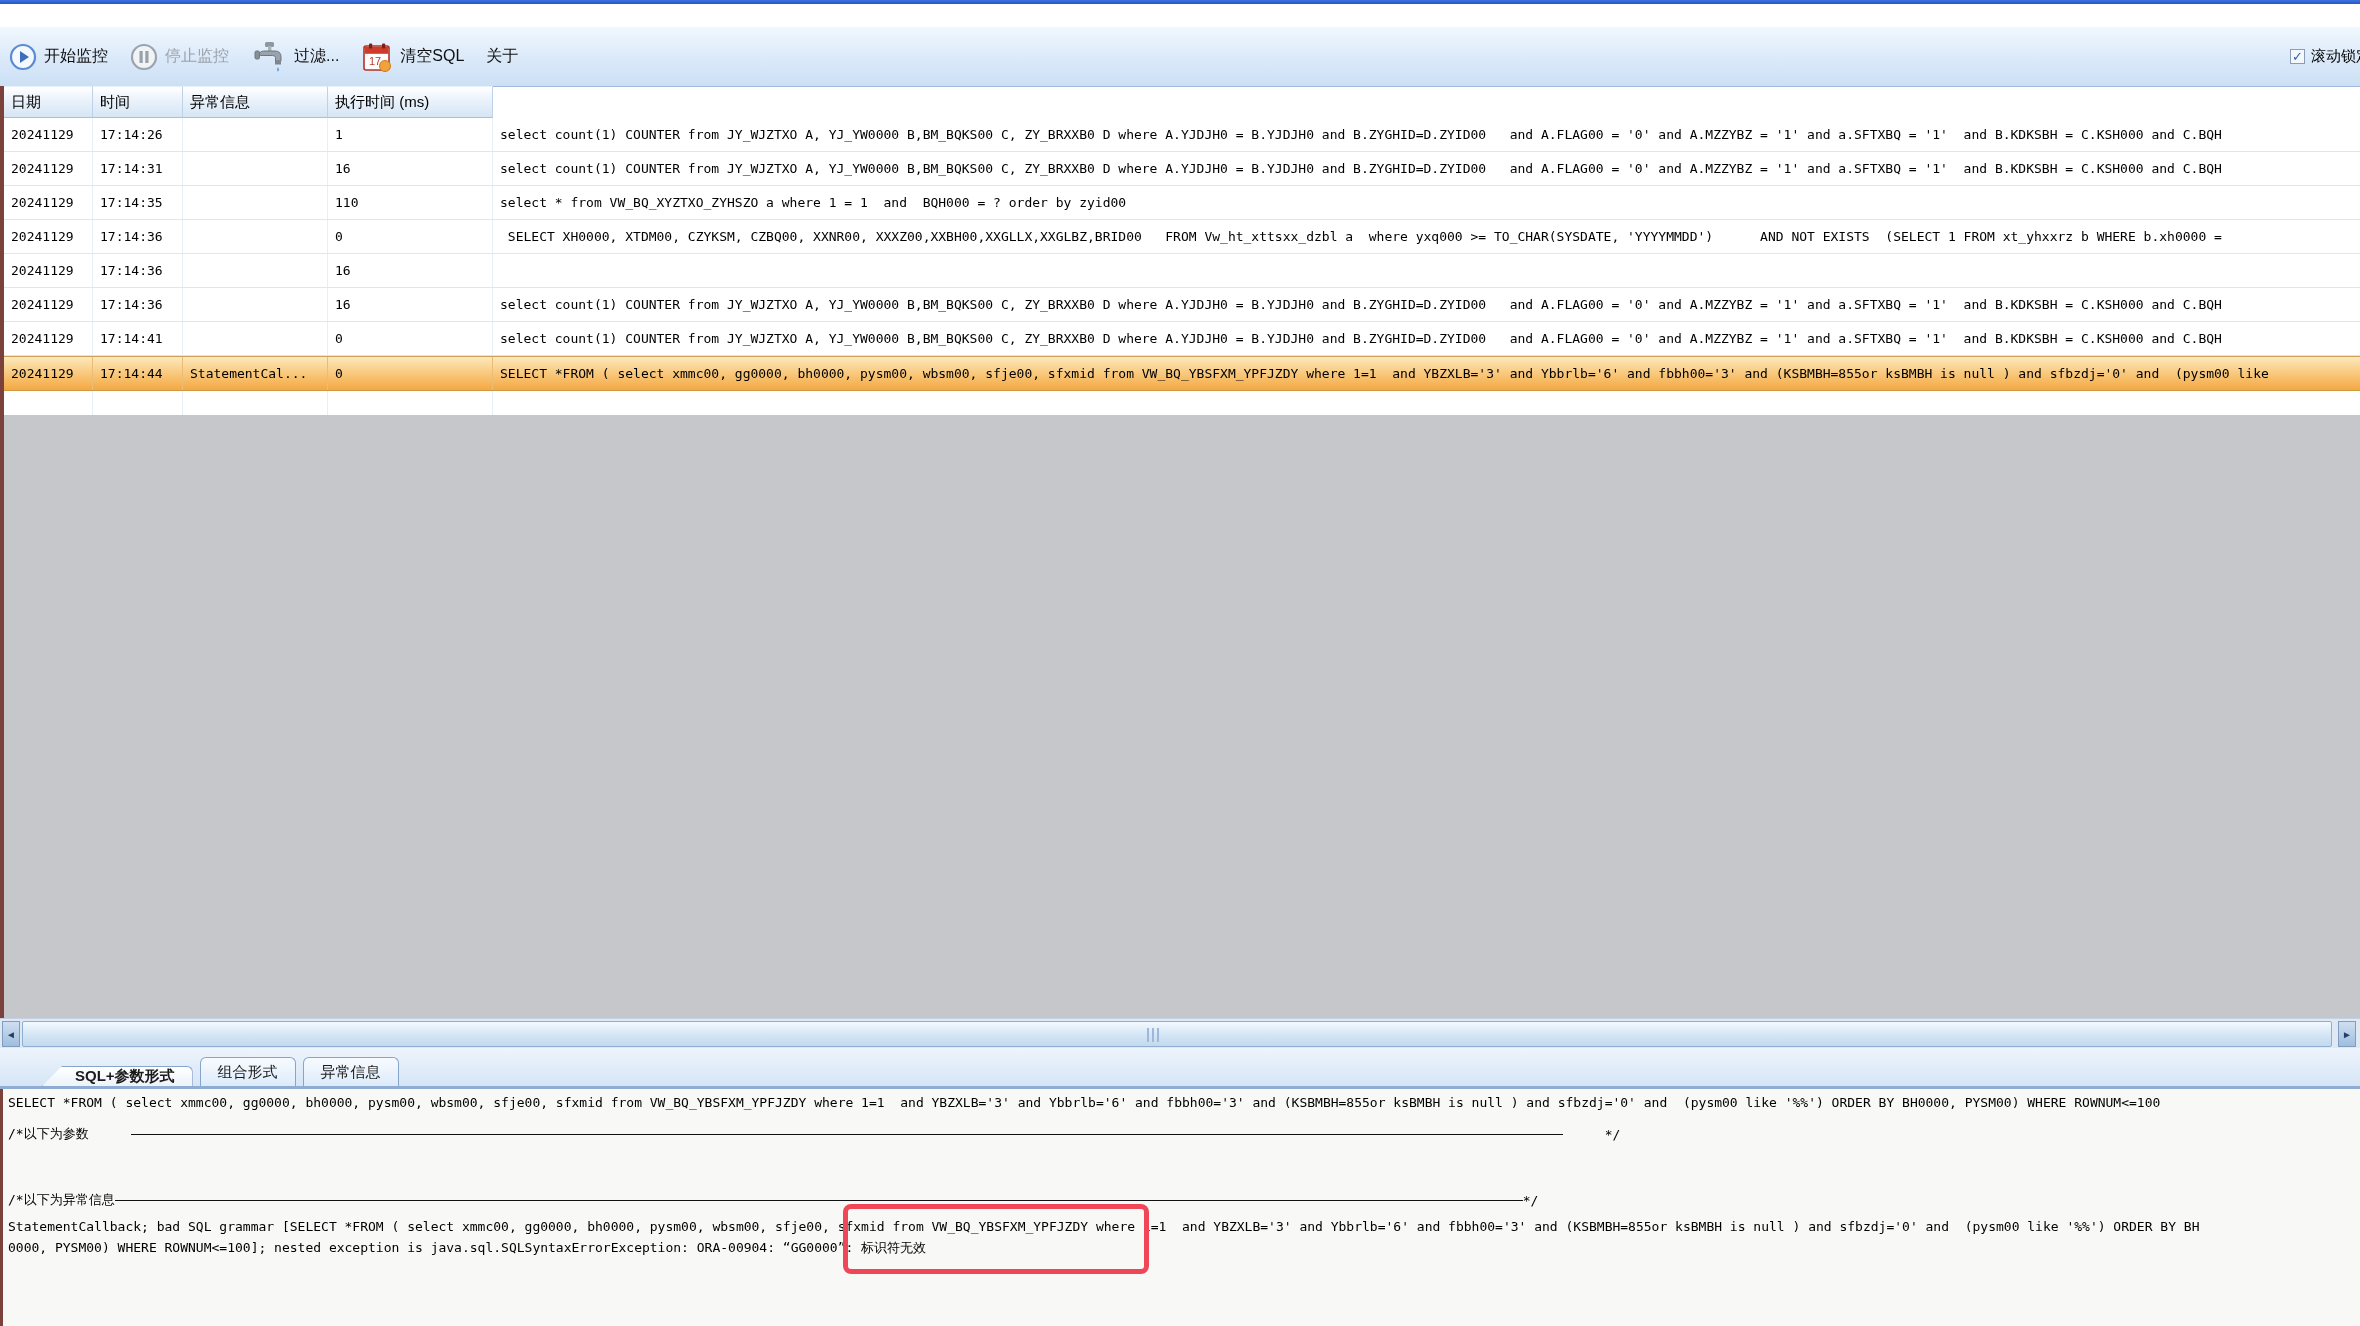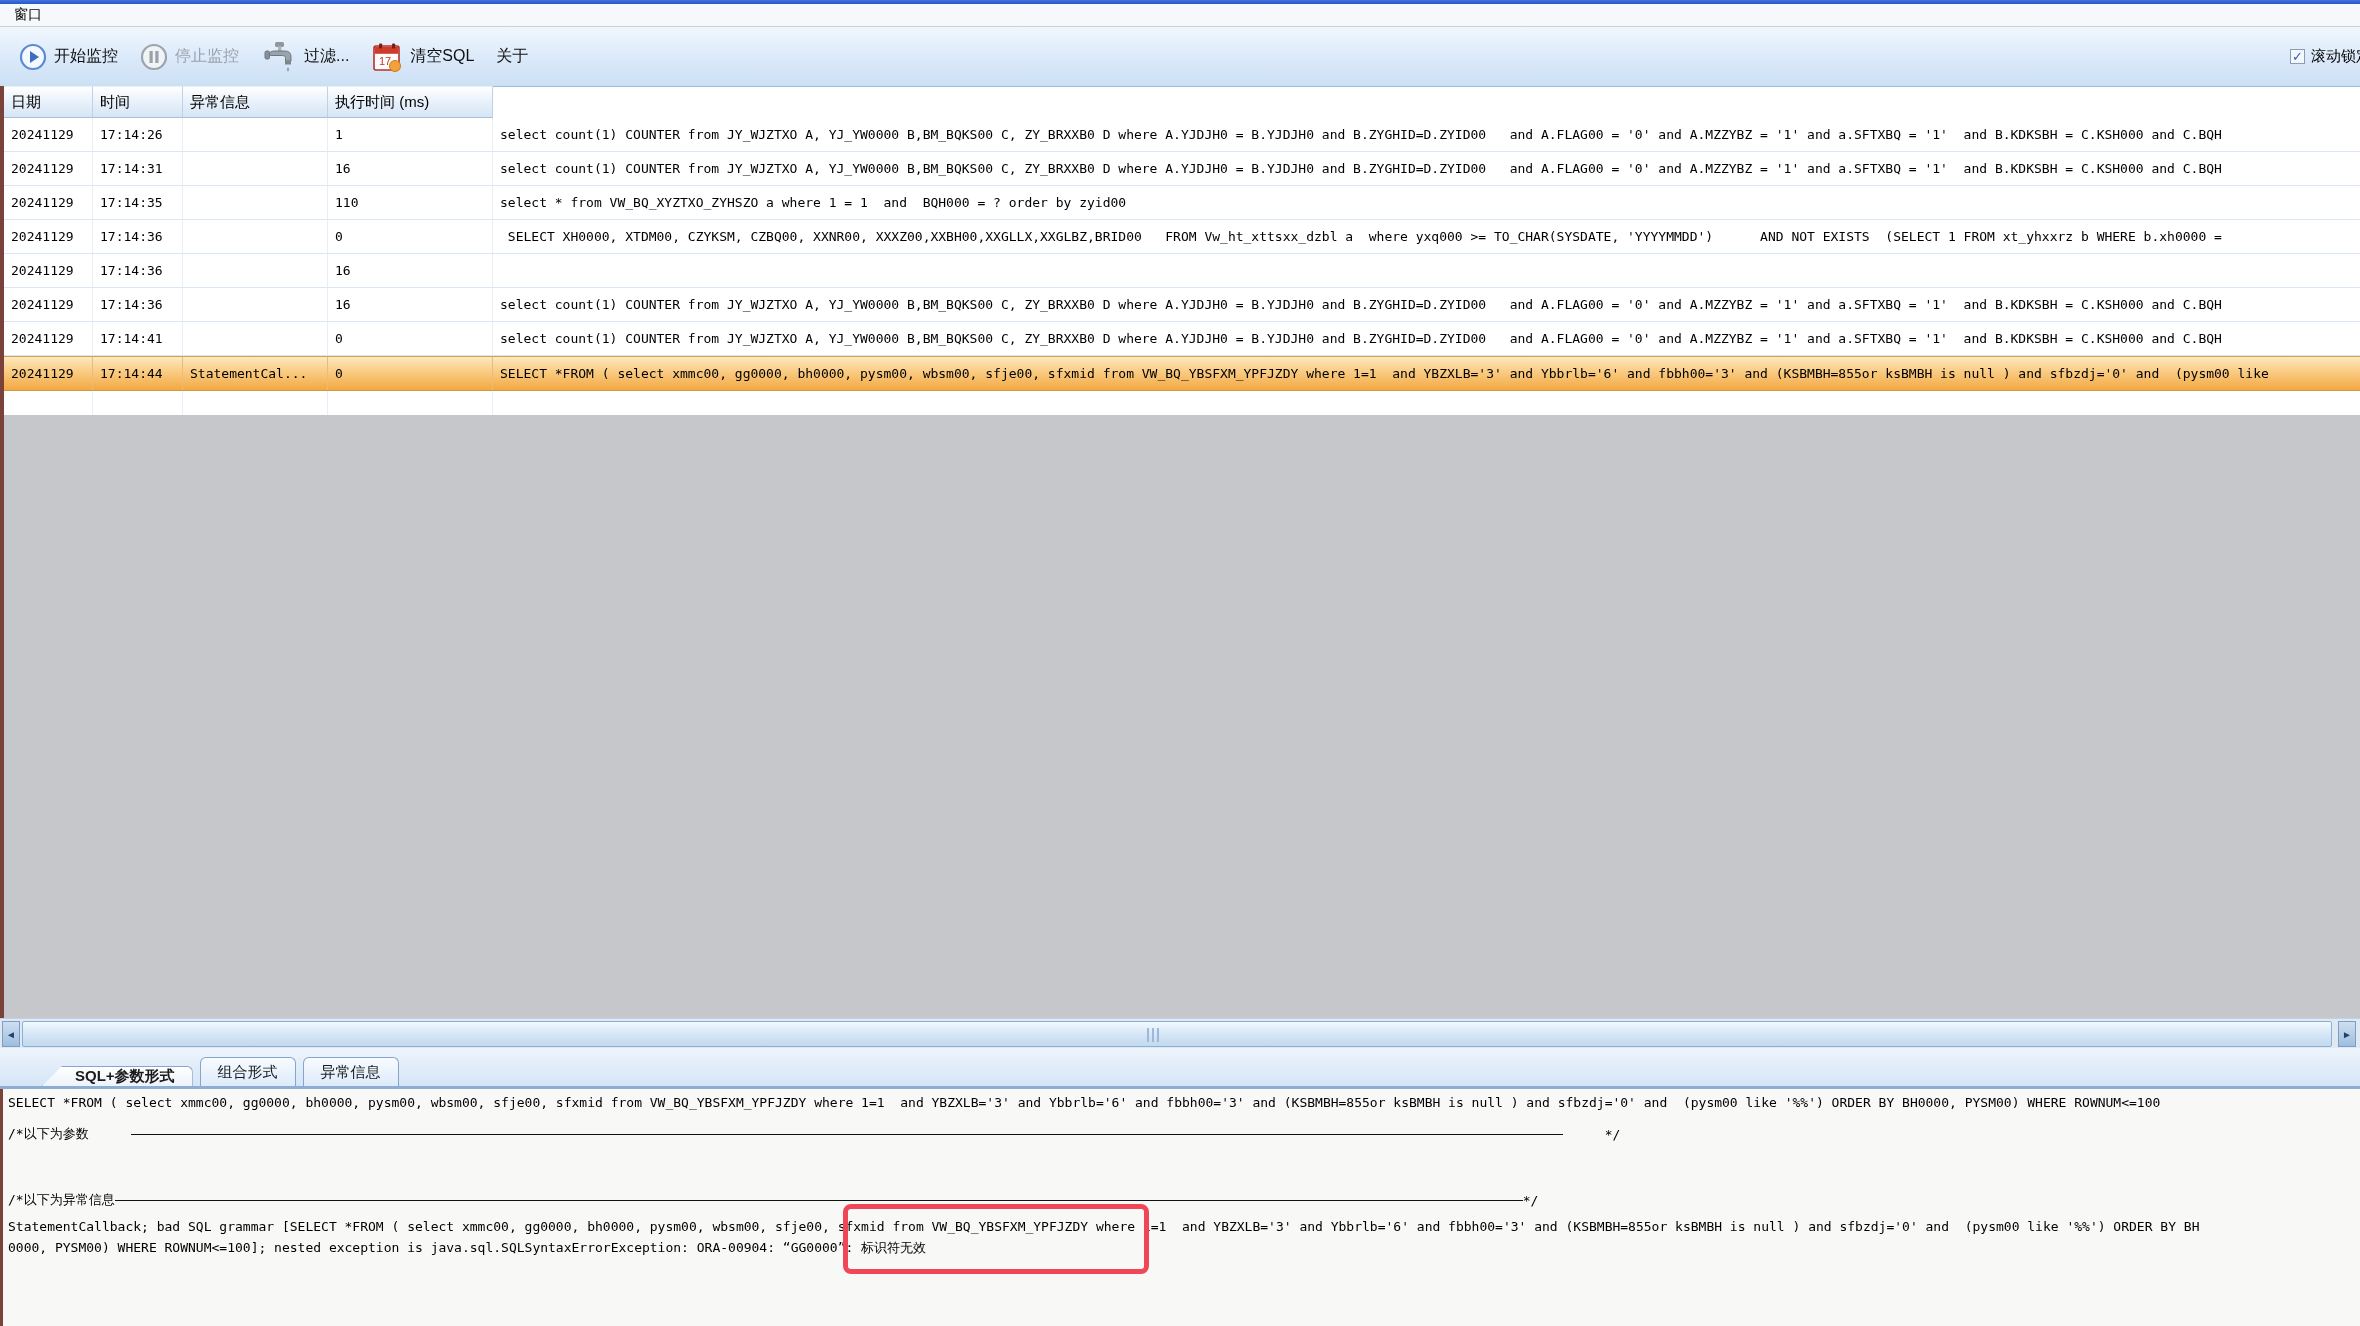--- a/index.html
+++ b/index.html
@@ -9,21 +9,21 @@
 
   
   .top-edge{position:absolute;left:0;top:0;right:0;height:4px;background:linear-gradient(#3f74e0,#2757c4);}
   .menubar{position:absolute;left:0;top:4px;right:0;height:22px;background:#f6f9fc;
            border-bottom:1px solid #cfcfcf;display:flex;align-items:center;padding-left:8px;font-size:14px;}
   .menu-item{padding:1px 6px;}
 
   
   .toolbar{position:absolute;left:0;top:27px;right:0;height:59px;
            background:linear-gradient(#f1f8fe,#dceafa 50%,#cce0f5);border-bottom:1px solid #9fb9d9;}
-  .tb-buttons{display:flex;align-items:center;height:100%;padding-left:10px;gap:4px;}
+  .tb-buttons{display:flex;align-items:center;height:100%;gap:4px;}
   .tbtn{display:flex;align-items:center;gap:7px;padding:6px 9px;font-size:16px;color:#101010;border-radius:3px;}
   .tbtn.disabled .tlabel{color:#9aa2ac;}
   .ticon svg{display:block;}
   .scroll-lock{position:absolute;left:2290px;top:20px;display:flex;align-items:center;gap:6px;font-size:15px;white-space:nowrap;}
   .checkbox{width:15px;height:15px;box-sizing:border-box;border:1px solid#8a9cb8;background:#f4f8fc;
             display:flex;align-items:center;justify-content:center;flex:0 0 auto;}
   .checkbox .check{color:#2d5fb8;font-size:13px;font-weight:bold;line-height:1;}
 
   
   .left-strip{position:absolute;left:0;top:86px;width:4px;height:932px;background:#7a423a;}
@@ -81,23 +81,20 @@
   
   .err-box{position:absolute;left:843px;top:1204px;width:296px;height:60px;
       border:5px solid #ef4757;border-radius:8px;z-index:9;pointer-events:none;}
 </style>
 </head>
 <body>
 
 <div class="app">
   <div class="top-edge"></div>
 
-  <div class="menubar">
-    <span class="menu-item">窗口</span>
-  </div>
 
   <div class="toolbar">
     <div class="tb-buttons">
         <div class="tbtn">
           <span class="ticon">
             <svg viewBox="0 0 28 28" width="28" height="28">
               <circle cx="14" cy="14" r="12" fill="#f4f9ff" stroke="#5b8bd0" stroke-width="2.2"></circle>
               <path d="M11 8 L20 14 L11 20 Z" fill="#3e6fbe"></path>
             </svg>
           </span>

